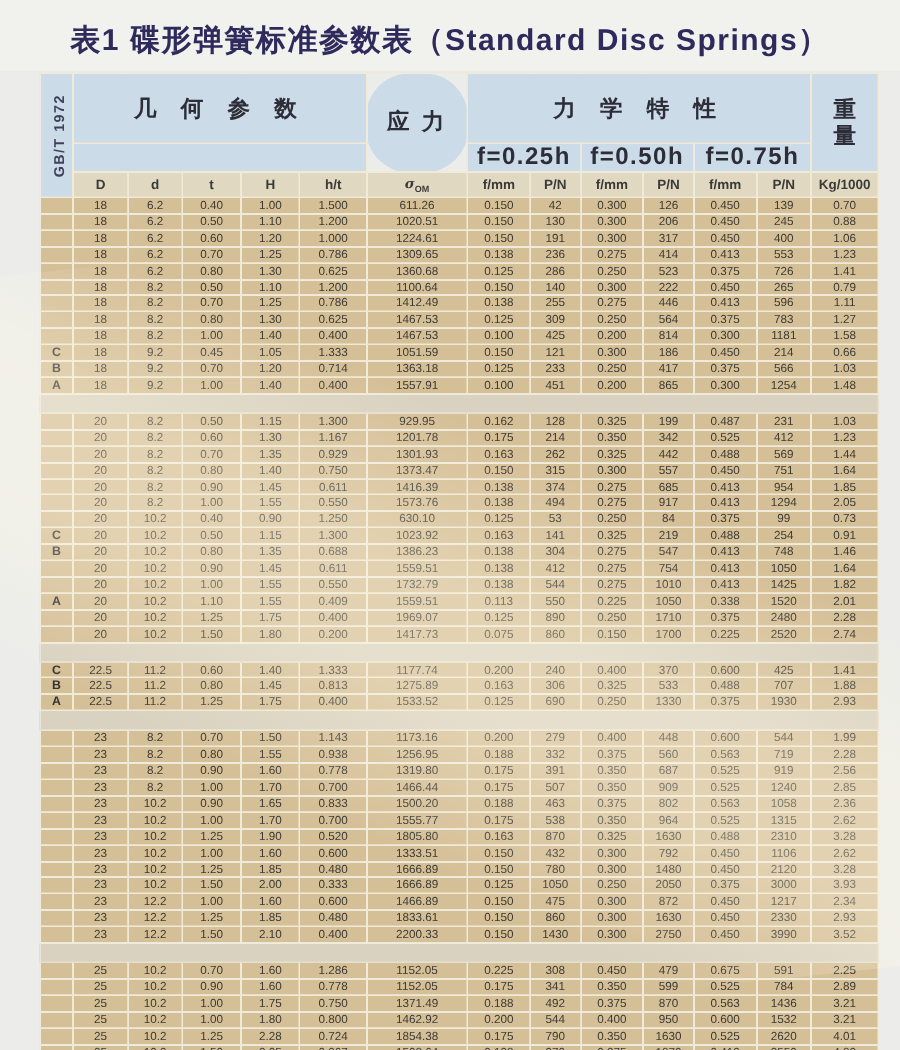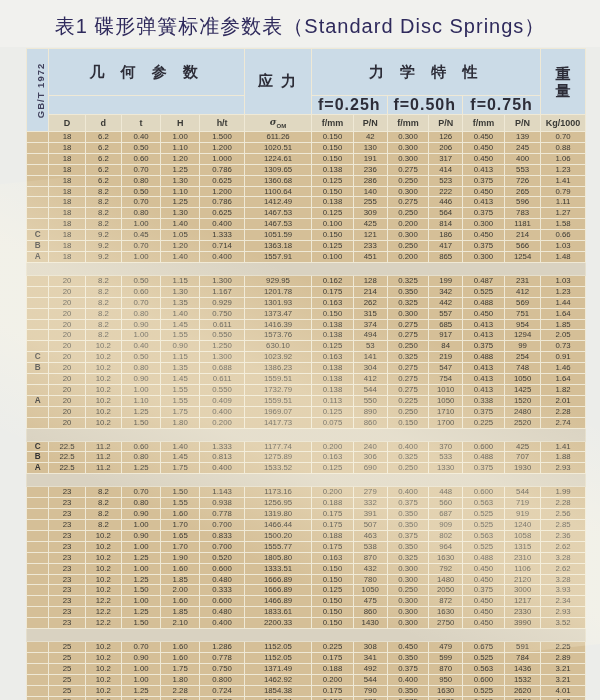--- a/index.html
+++ b/index.html
@@ -6,29 +6,29 @@
   body{
     width:600px;height:700px;overflow:hidden;position:relative;
     background:#ecedea;
     font-family:"Liberation Sans","DejaVu Sans",sans-serif;
   }
   .title-bar{
     width:600px;padding-top:13px;height:34px;
     background:#f1f1ee;text-align:center;
   }
   .page-title{
-    font-size:20px;font-weight:normal;color:#2f2a5c;letter-spacing:1px;
+    font-size:20px;font-weight:bold;color:#2f2a5c;letter-spacing:1px;
   }
   .table-wrap{position:absolute;left:26px;top:48px;width:560px;}
   table{border-collapse:collapse;width:560px;table-layout:fixed;}
   td,th{border:1px solid #efe9d6;padding:0;text-align:center;overflow:hidden;white-space:nowrap;}
   
   .hblue{background:#cbdbe7;color:#2d2d38;}
   .group-cell{font-size:15px;font-weight:bold;letter-spacing:6px;height:46px;}
-  .stress-cell{letter-spacing:2px;}
+  .stress-cell{letter-spacing:2px;border-radius:29px;}
   .sub-cell{font-size:16px;font-weight:bold;height:17px;letter-spacing:1px;}
   .col-row td{background:#e0d8c1;font-size:9px;font-weight:bold;height:16px;color:#3a3a36;}
   .gbt-cell{width:26px;background:#cbdbe7;}
   .gbt-inner{
     transform:rotate(-90deg);transform-origin:center;
     font-size:9.5px;font-weight:bold;color:#40405c;letter-spacing:1px;white-space:nowrap;
     width:74px;margin-left:-24px;
   }
   .weight-cell{font-size:15px;font-weight:bold;line-height:17px;letter-spacing:0;}
   .sigma i{font-style:italic;font-family:"DejaVu Serif",serif;font-size:9px;}

